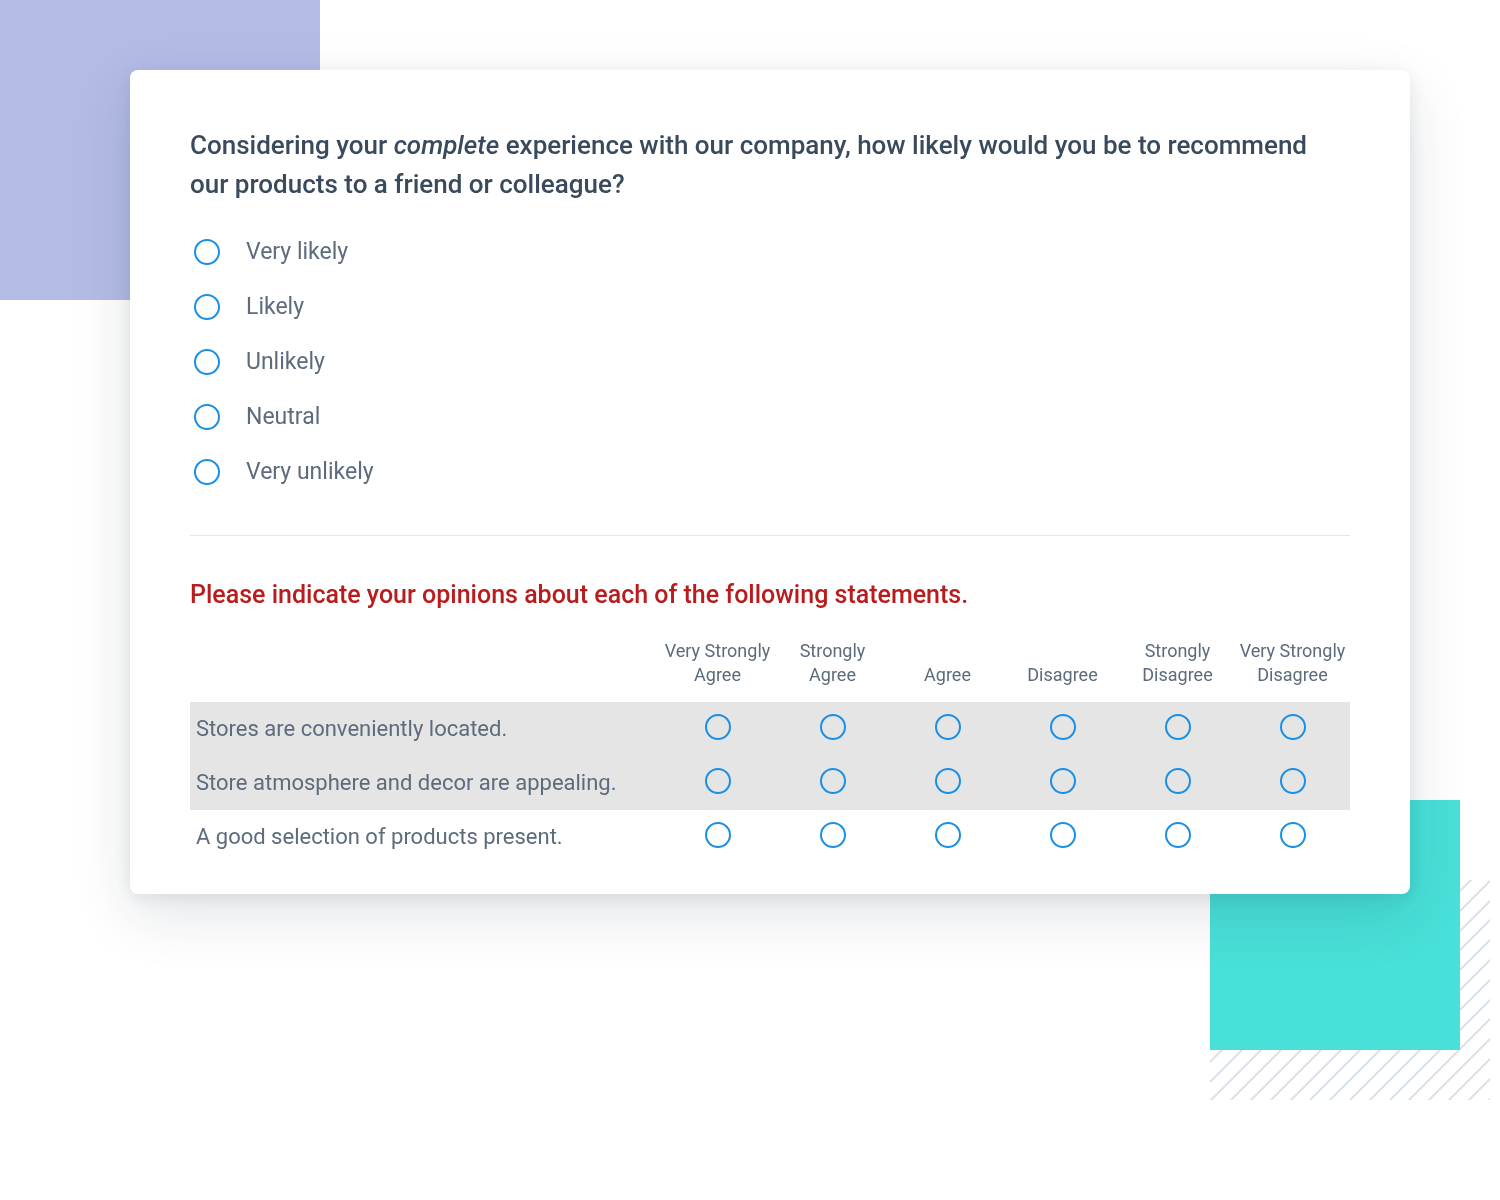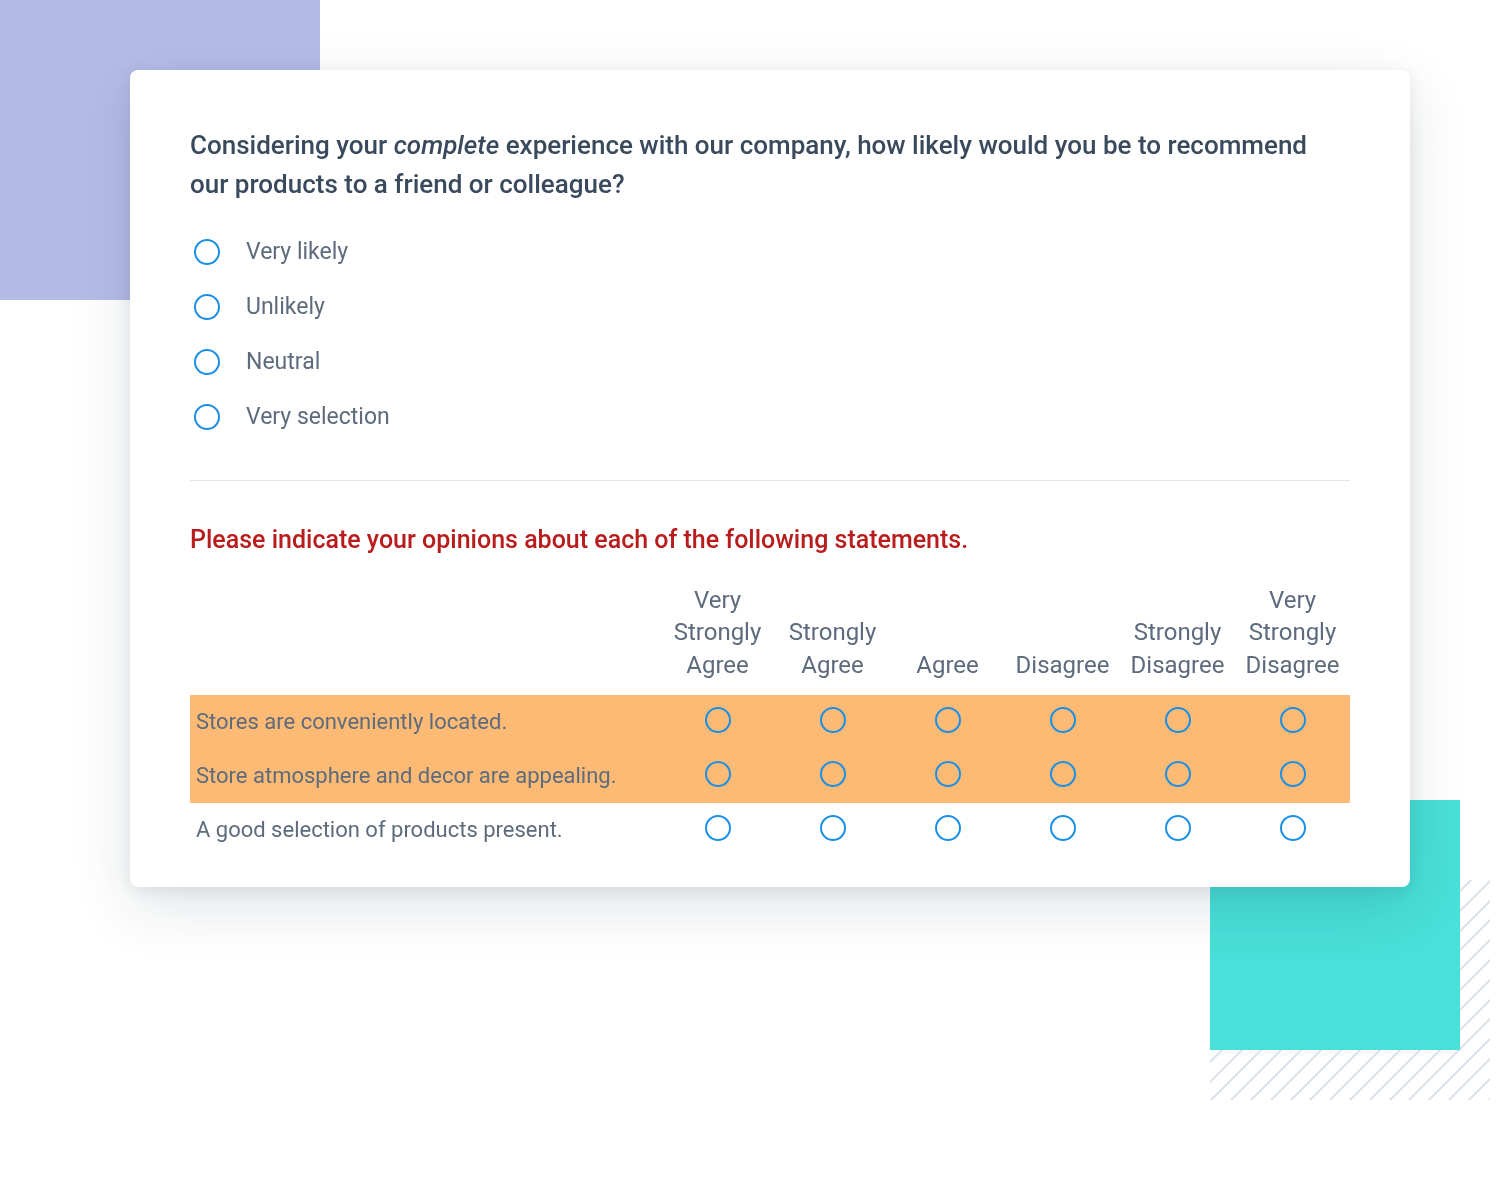--- a/index.html
+++ b/index.html
@@ -98,21 +98,21 @@
     font-weight: 500;
     margin-bottom: 24px;
   }
   table.matrix {
     width: 100%;
     border-collapse: collapse;
     table-layout: fixed;
   }
   table.matrix th.row-h { width: 470px; }
   table.matrix thead th {
-    font-size: 24px;
+    font-size: 18px;
     font-weight: 400;
     color: #5d6b7c;
     padding: 6px 4px 14px 4px;
     text-align: center;
     vertical-align: bottom;
     line-height: 1.35;
   }
   table.matrix thead th.row-h { text-align: left; }
   table.matrix tbody td {
     padding: 12px 4px;
@@ -121,21 +121,21 @@
   }
   table.matrix tbody td.row-label {
     text-align: left;
     font-size: 22px;
     color: #5d6b7c;
     line-height: 1.35;
     padding-left: 6px;
     padding-right: 12px;
   }
   table.matrix tbody tr.shade td {
-    background: #fdba74;
+    background: #e5e5e5;
     margin-left: 37px;
   }
   .m-radio {
     width: 26px;
     height: 26px;
     border: 2.5px solid #1a8fe6;
     border-radius: 50%;
     display: inline-block;
     cursor: pointer;
   }
@@ -153,29 +153,33 @@
     <span>Considering your </span><em>complete</em><span> experience with our company, how likely would you be to recommend our products to a friend or colleague?</span>
   </p>
 
   <div class="radio-list">
     <div class="radio-item">
       <span class="radio-circle"></span>
       <span class="radio-label">Very likely</span>
     </div>
     <div class="radio-item">
       <span class="radio-circle"></span>
+      <span class="radio-label">Likely</span>
+    </div>
+    <div class="radio-item">
+      <span class="radio-circle"></span>
       <span class="radio-label">Unlikely</span>
     </div>
     <div class="radio-item">
       <span class="radio-circle"></span>
       <span class="radio-label">Neutral</span>
     </div>
     <div class="radio-item">
       <span class="radio-circle"></span>
-      <span class="radio-label">Very selection</span>
+      <span class="radio-label">Very unlikely</span>
     </div>
   </div>
 
   <hr class="divider">
 
   <p class="q2-text">Please indicate your opinions about each of the following statements.</p>
 
   <table class="matrix">
     <thead>
       <tr>

